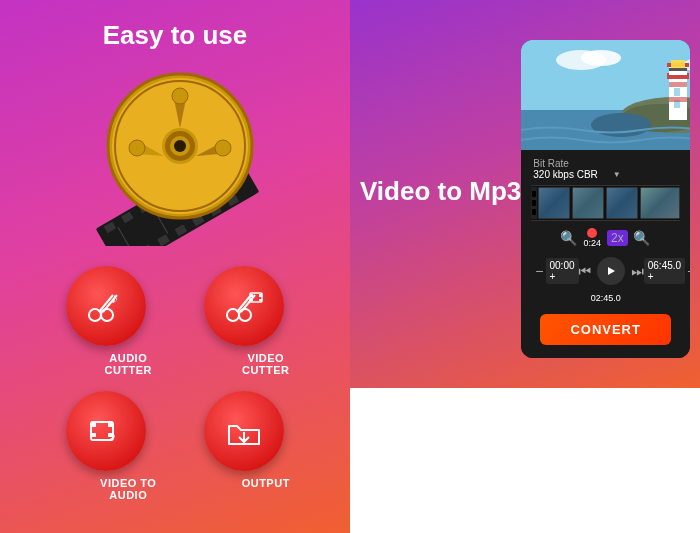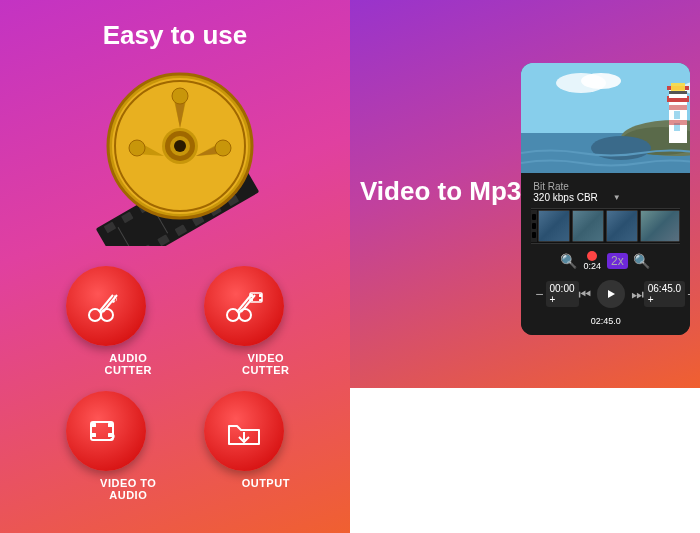--- a/index.html
+++ b/index.html
@@ -521,16 +521,17 @@
         <div class="time-control">
           <span class="time-display">06:45.0 +</span>
           <span class="time-btn">+</span>
         </div>
       </div>
 
       <div class="duration-row">
         <span>02:45.0</span>
       </div>
 
+      <button class="convert-btn">CONVERT</button>
 
     </div>
   </div>
 </div>
 
 </body></html>

